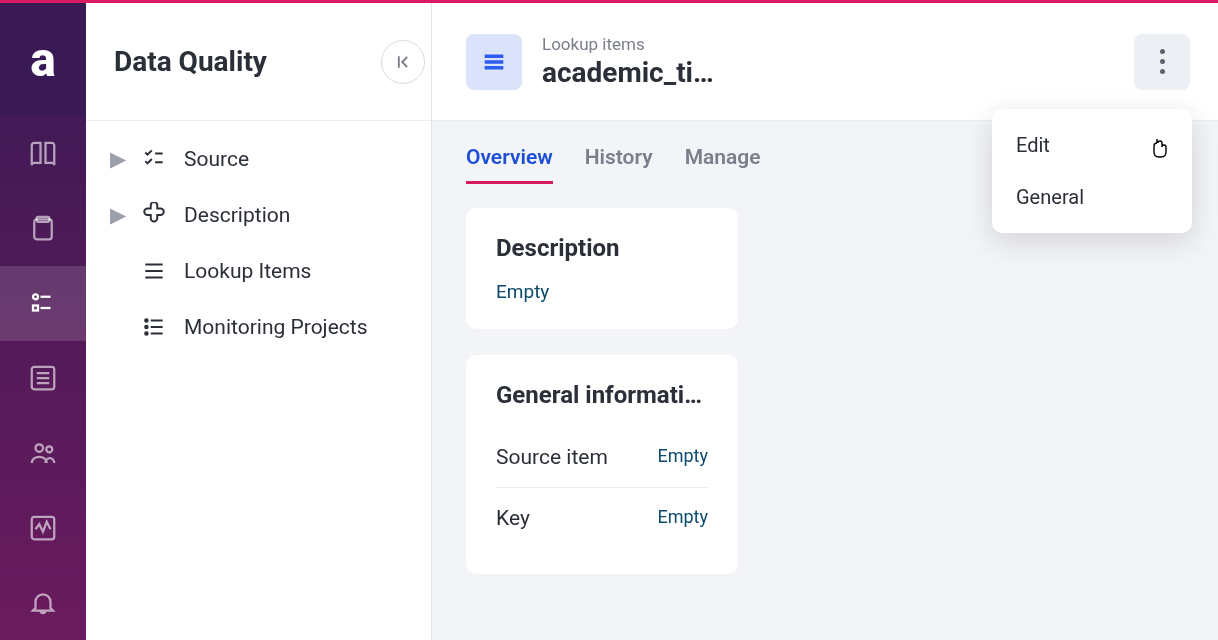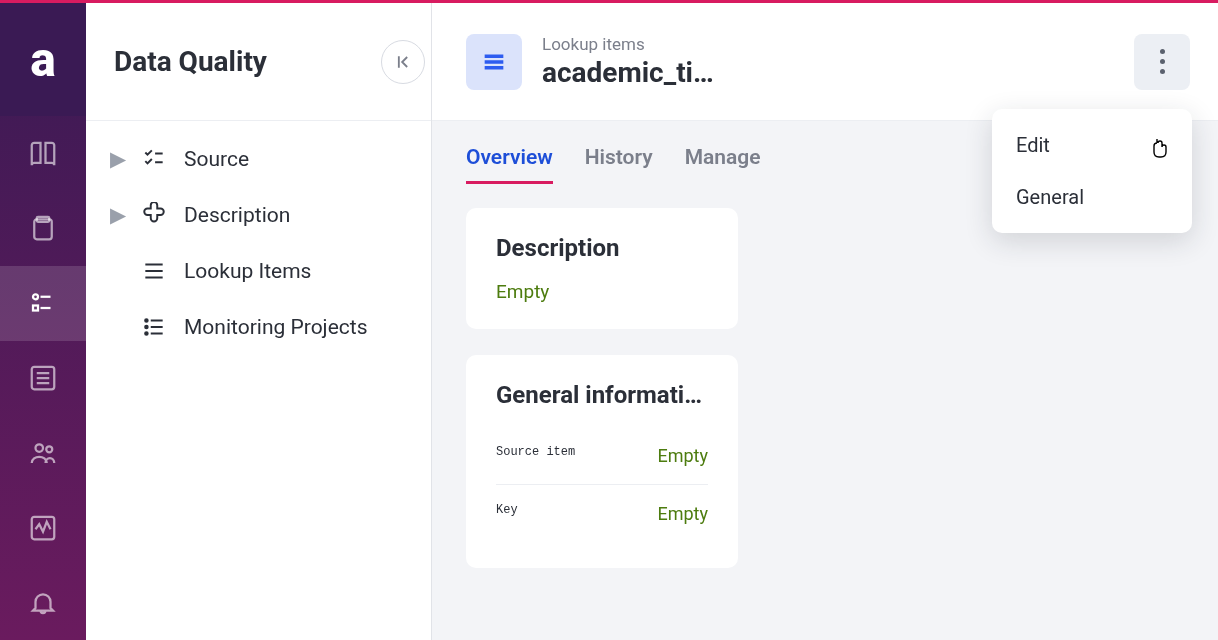--- a/index.html
+++ b/index.html
@@ -114,24 +114,24 @@
   .tabs {
     background: #f3f4f7;
     display: flex; gap: 32px; padding: 24px 34px 0 34px; font-size: 21px; font-weight: 600;
   }
   .tab { color: #7b7f8b; padding-bottom: 12px; cursor: pointer; }
   .tab.active { color: #1d4ed8; border-bottom: 3px solid #d81b60; }
 
   .cards { padding: 24px 34px; display: flex; flex-direction: column; gap: 26px; max-width: 340px; }
   .card { background: #fff; border-radius: 10px; padding: 26px 30px; }
   .card-title { font-size: 24px; font-weight: 700; color: #2b2f38; margin-bottom: 18px; white-space: nowrap; overflow: hidden; text-overflow: ellipsis; }
-  .empty { color: #4d7c0f; font-size: 19px; }
+  .empty { color: #0c4a6e; font-size: 19px; }
   .info-row { display: flex; justify-content: space-between; border-bottom: 1px solid #eceef2; padding: 18px 0; }
   .info-row:last-child { border-bottom: none; }
-  .info-label { font-size: 12px; color: #2b2f38; font-family: Liberation Mono, monospace; }
+  .info-label { font-size: 21px; color: #2b2f38; }
   .info-val { font-size: 18px; }
 
   
   .menu {
     position: absolute; top: 106px; right: 26px; background: #fff;
     width: 200px; border-radius: 10px; box-shadow: 0 8px 28px rgba(30,35,50,0.16);
     padding: 10px 0; z-index: 20;
   }
   .menu-item { padding: 14px 24px; font-size: 20px; color: #2b2f38; cursor: pointer; }
 

